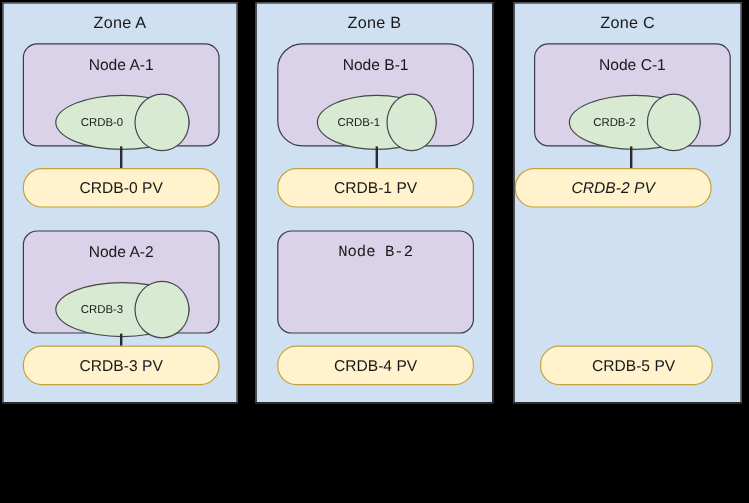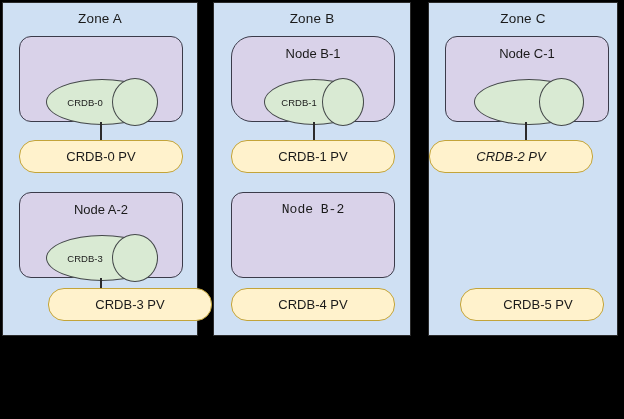--- a/index.html
+++ b/index.html
@@ -125,20 +125,21 @@
 </style>
 </head>
 <body>
 
 <div id="canvas">
 
   <div class="zone" style="left:2px; top:2px; width:196px; height:334px;padding-left:42px;">
     <div class="zone-label">Zone A</div>
 
     <div class="node" style="left:16px; top:33px; width:164px; height:86px;">
+      <div class="node-label">Node A-1</div>
       <div class="cylinder" style="left:26px; top:42px; width:112px; height:46px;">
         <div class="cyl-body"></div>
         <div class="cyl-cap" style="right:0px; width:46px;"></div>
         <div class="cyl-label" style="width:78px;">CRDB-0</div>
       </div>
     </div>
     <div class="connector" style="left:97px; top:119px; height:19px;"></div>
 
     <div class="pv" style="left:16px; top:137px; width:164px; height:33px;">
       <span class="pv-label">CRDB-0 PV</span>
@@ -147,21 +148,21 @@
     <div class="node" style="left:16px; top:189px; width:164px; height:86px;">
       <div class="node-label">Node A-2</div>
       <div class="cylinder" style="left:26px; top:42px; width:112px; height:46px;">
         <div class="cyl-body"></div>
         <div class="cyl-cap" style="right:0px; width:46px;"></div>
         <div class="cyl-label" style="width:78px;">CRDB-3</div>
       </div>
     </div>
     <div class="connector" style="left:97px; top:275px; height:17px;"></div>
 
-    <div class="pv" style="left:16px; top:285px; width:164px; height:33px;margin-left:29px;">
+    <div class="pv" style="left:16px; top:285px; width:164px; height:33px;">
       <span class="pv-label">CRDB-3 PV</span>
     </div>
   </div>
 
   <div class="zone" style="left:213px; top:2px; width:198px; height:334px;">
     <div class="zone-label">Zone B</div>
 
     <div class="node" style="left:17px; top:33px; width:164px; height:86px;border-radius:21px;">
       <div class="node-label">Node B-1</div>
       <div class="cylinder" style="left:32px; top:42px; width:100px; height:46px;text-align:right;">
@@ -186,26 +187,27 @@
   </div>
 
   <div class="zone" style="left:428px; top:2px; width:190px; height:334px;">
     <div class="zone-label">Zone C</div>
 
     <div class="node" style="left:16px; top:33px; width:164px; height:86px;">
       <div class="node-label">Node C-1</div>
       <div class="cylinder" style="left:28px; top:42px; width:110px; height:46px;">
         <div class="cyl-body"></div>
         <div class="cyl-cap" style="right:0px; width:45px;"></div>
+        <div class="cyl-label" style="width:76px;">CRDB-2</div>
       </div>
     </div>
     <div class="connector" style="left:96px; top:119px; height:19px;"></div>
 
     <div class="pv" style="left:0; top:137px; width:164px; height:33px;font-style:italic;">
       <span class="pv-label">CRDB-2 PV</span>
     </div>
 
-    <div class="pv" style="left:31px; top:285px; width:144px; height:33px;padding-left:12px;">
+    <div class="pv" style="left:21px; top:285px; width:144px; height:33px;padding-left:12px;">
       <span class="pv-label">CRDB-5 PV</span>
     </div>
   </div>
 
 </div>
 
 </body></html>

